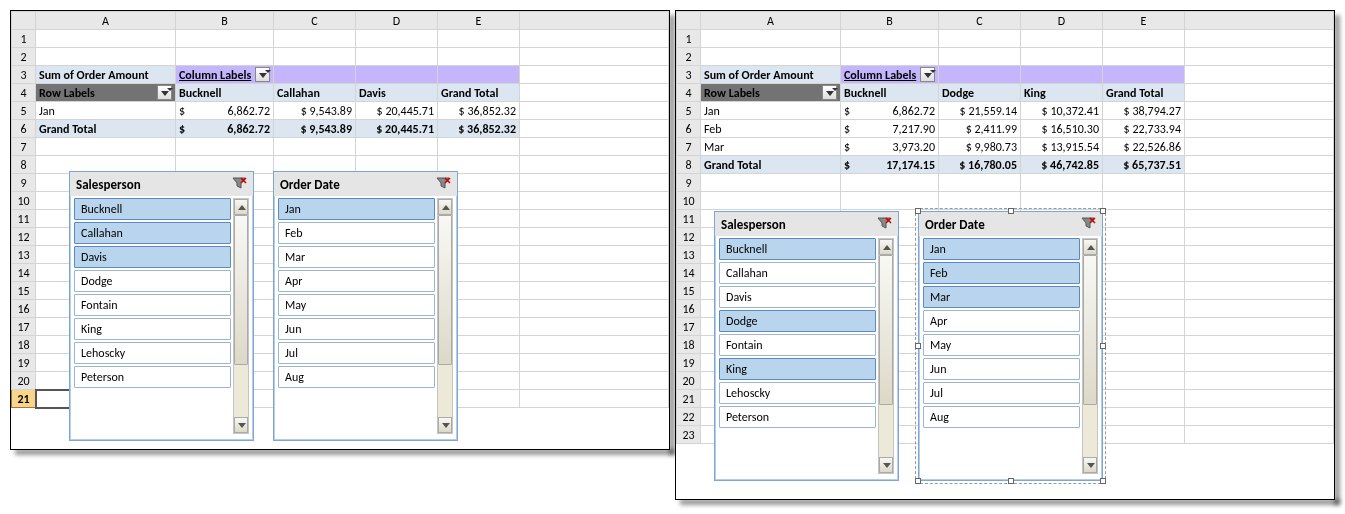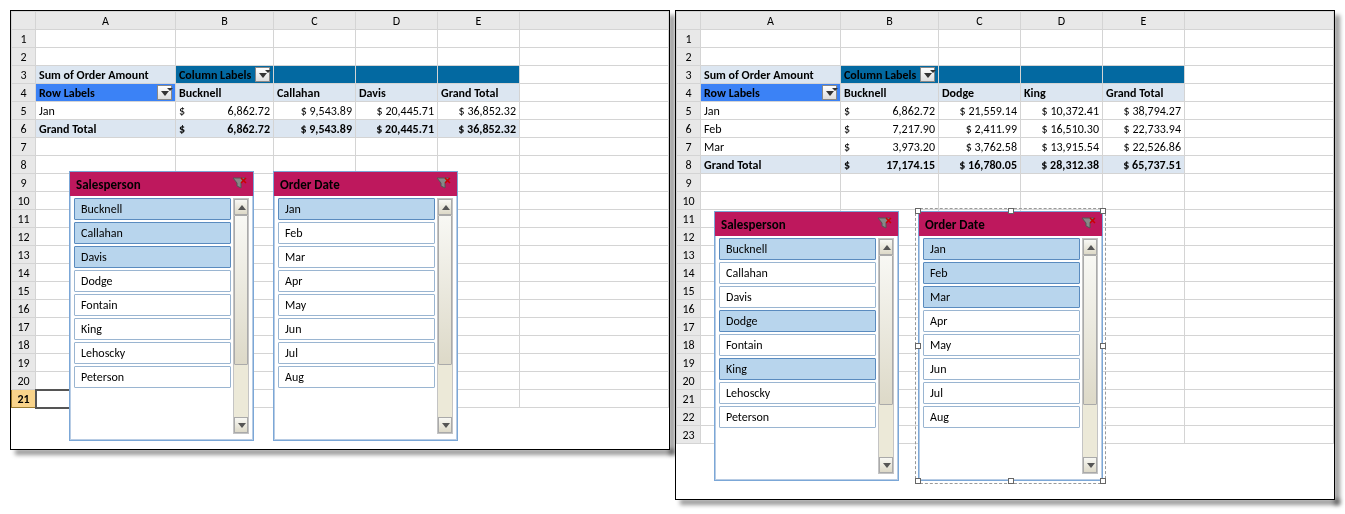--- a/index.html
+++ b/index.html
@@ -67,22 +67,22 @@
     background: #f9d48b;
     border: 1px solid #9b7b2f;
     font-weight: bold;
   }
   .colA { width: 140px; }
   .colB { width: 98px; }
   .colC { width: 82px; }
   .colD { width: 82px; }
   .colE { width: 82px; }
   .pivot-corner { background: #dce6f1; font-weight: bold; }
-  .pivot-fieldlabel { background: #0369a1; font-weight: bold; }
-  .pivot-rowlabel, .pivot-collabel { background: #3b82f6; font-weight: bold; }
+  .pivot-fieldlabel { background: #c4b5fd; font-weight: bold; text-decoration: underline; }
+  .pivot-rowlabel, .pivot-collabel { background: #737373; font-weight: bold; }
   .pivot-totalrow { background: #dce6f1; font-weight: bold; }
   .bold { font-weight: bold; }
   .litehead { background: #dce6f1; font-weight: bold; }
   .dropbtn {
     display: inline-block;
     width: 15px;
     height: 15px;
     border: 1px solid #888;
     background: linear-gradient(#fff,#ddd);
     vertical-align: middle;
@@ -122,21 +122,21 @@
     width: 6px; height: 6px;
     background: #fff;
     border: 1px solid #666;
   }
   .slicer-header {
     display: flex;
     justify-content: space-between;
     align-items: center;
     padding: 4px 6px;
     font-weight: bold;
-    background: #be185d;
+    background: #e5e5e5;
     font-size: 13px;
   }
   .clear-filter {
     width: 16px; height: 16px;
     position: relative;
     cursor: pointer;
   }
   .clear-filter svg { width: 16px; height: 16px; }
   .slicer-body {
     position: relative;
@@ -604,36 +604,36 @@
     </tr>
     <tr>
       <th class="rowhdr">7</th>
       <td>Mar</td>
       <td class="money">
             <div class="moneywrap">
               <span class="mprefix">$</span>
               <span>3,973.20</span>
             </div>
           </td>
-      <td class="money">$  3,762.58</td>
+      <td class="money">$  9,980.73</td>
       <td class="money">$ 13,915.54</td>
       <td class="money">$ 22,526.86</td>
       <td></td>
     </tr>
     <tr>
       <th class="rowhdr">8</th>
       <td class="pivot-totalrow">Grand Total</td>
       <td class="pivot-totalrow money">
             <div class="moneywrap">
               <span class="mprefix bold">$</span>
               <span class="bold">17,174.15</span>
             </div>
           </td>
       <td class="pivot-totalrow money">$ 16,780.05</td>
-      <td class="pivot-totalrow money">$ 28,312.38</td>
+      <td class="pivot-totalrow money">$ 46,742.85</td>
       <td class="pivot-totalrow money">$ 65,737.51</td>
       <td></td>
     </tr>
     <tr>
           <th class="rowhdr">9</th>
           <td></td>
           <td></td>
           <td></td>
           <td></td>
           <td></td>

